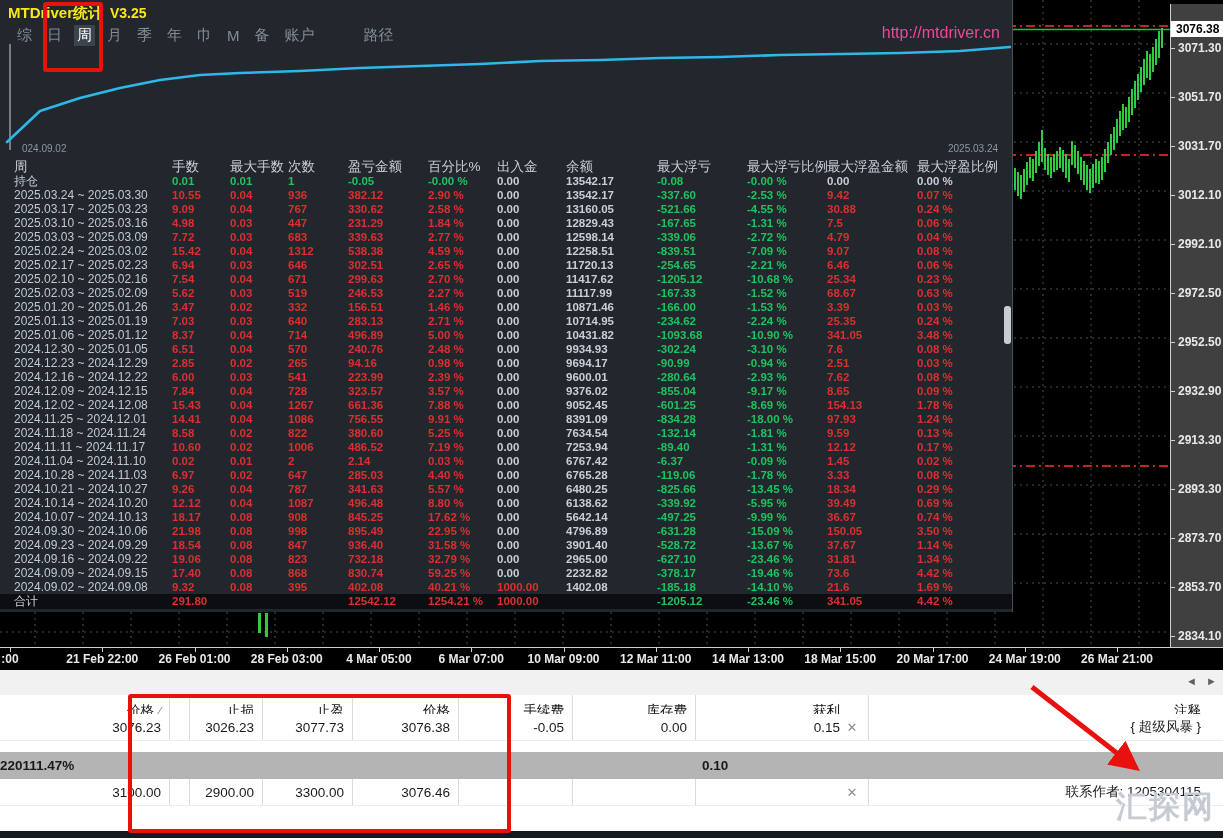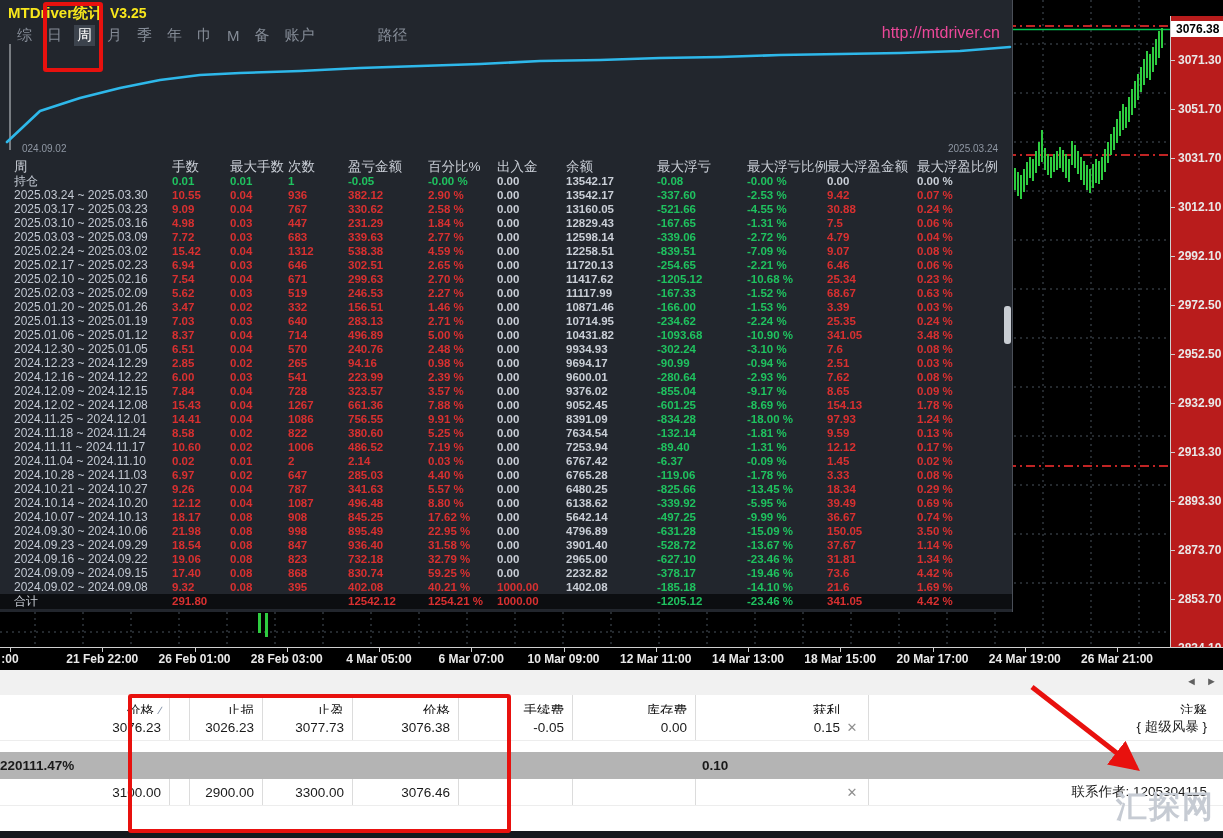--- a/index.html
+++ b/index.html
@@ -1,37 +1,37 @@
 <!DOCTYPE html>
 <html><head>
 <meta charset="utf-8">
 <style>
   html,body{margin:0;padding:0;background:#000;}
   #screen{position:relative;width:1223px;height:838px;overflow:hidden;
     font-family:"Liberation Sans","DejaVu Sans",sans-serif;background:#000;}
   
   #chart-layer{position:absolute;left:0;top:0;width:1223px;height:670px;background:#000;}
   #chart-svg{position:absolute;left:0;top:0;}
-  #price-scale{position:absolute;left:1170px;top:16px;width:53px;height:647px;background:#b91c1c;border-left:1px solid #cfcfcf;}
+  #price-scale{position:absolute;left:1170px;top:4px;width:53px;height:647px;background:#404040;border-left:1px solid #cfcfcf;}
   .price-lbl{position:absolute;left:7px;color:#e9e9e9;font-size:12px;font-weight:700;transform:translateY(-50%);letter-spacing:0;}
   .price-tick{position:absolute;left:0;width:4px;height:1px;background:#cfcfcf;}
   #price-tag{position:absolute;left:1px;width:51px;background:#fff;color:#000;font-size:12px;font-weight:700;
     text-align:left;padding:1px 0 1px 5px;transform:translateY(-50%);}
   #time-axis{position:absolute;left:0;top:647px;width:1223px;height:23px;background:#000;border-top:1px solid #cfcfcf;}
   .time-lbl{position:absolute;top:4px;transform:translateX(-50%);color:#e9e9e9;font-size:12px;font-weight:700;white-space:nowrap;}
   .time-tick{position:absolute;top:0;width:1px;height:4px;background:#cfcfcf;}
   
   #stats-panel{position:absolute;left:0;top:0;width:1012px;height:612px;background:#22262d;border-right:1px solid #4a4f58;}
   #panel-title{position:absolute;left:8px;top:4px;font-size:15px;font-weight:700;color:#f8e71c;}
   #panel-version{position:absolute;left:110px;top:5px;font-size:14px;font-weight:700;color:#f8e71c;}
   #panel-url{position:absolute;right:12px;top:24px;font-size:16px;color:#ec4899;}
   #menu-row{position:absolute;left:14px;top:25px;display:flex;align-items:center;font-size:15px;color:#858c97;}
   .menu-item{margin-right:9px;padding:1px 3px;cursor:default;}
   .menu-item.sel{background:#3c434d;color:#fff;}
-  .menu-item.path{margin-left:48px;}
+  .menu-item.path{margin-left:34px;}
   #equity-svg{position:absolute;left:0;top:0;pointer-events:none;}
   .eq-lbl{position:absolute;font-size:10px;color:#8f97a3;}
   #handle{position:absolute;left:1004px;top:306px;width:7px;height:38px;background:#c9cdd3;border-radius:3px;}
   
   #stats-table{position:absolute;left:0;top:160px;width:1012px;}
   .srow{display:grid;grid-template-columns:158px 58px 58px 60px 80px 69px 69px 91px 90px 80px 90px 95px;
     padding-left:14px;height:14px;line-height:14px;}
   .srow span{white-space:nowrap;overflow:visible;font-size:11.5px;font-weight:600;}
   .srow span:first-child{font-size:12px;font-weight:400;}
   .srow.hdr span{font-size:13.5px;font-weight:400;color:#c9ced6;}
@@ -39,21 +39,21 @@
   .c-w{color:#c9ced6;} .c-r{color:#d93030;} .c-g{color:#1fc25f;} .c-d{color:#c2c8d2;font-weight:400;}
   
   #terminal{position:absolute;left:0;top:670px;width:1223px;height:168px;background:#fff;}
   #term-strip{position:absolute;left:0;top:0;width:1223px;height:25px;background:#f1f1f1;border-bottom:1px solid #d4d4d4;}
   .scroll-arrow{position:absolute;top:5px;font-size:11px;color:#606060;}
   .trow{position:absolute;left:0;width:1223px;display:grid;
     grid-template-columns:170px 20px 73px 90px 106px 114px 123px 173px 354px;
     font-size:13.5px;color:#1a1a1a;align-items:center;}
   .trow > div{height:100%;display:flex;align-items:center;justify-content:flex-end;padding-right:8px;box-sizing:border-box;
     border-right:1px solid #dcdcdc;white-space:nowrap;}
-  .trow > div:last-child{border-right:none;padding-right:16px;}
+  .trow > div:last-child{border-right:none;padding-right:22px;}
   #term-header{top:25px;height:31px;background:#fff;border-bottom:1px solid #e2e2e2;}
   #term-header > div{color:#111;}
   .trow.data{height:26px;border-bottom:1px solid #ededed;background:#fff;}
   .trow.gray{height:27px;background:#b4b4b4;border-bottom:1px solid #a8a8a8;font-weight:700;}
   .trow.gray > div{border-right:none;}
   .gray-left{justify-content:flex-start !important;padding-left:0 !important;}
   .profit-cell{gap:4px;}
   .close-x{color:#8f8f8f;font-size:13px;font-weight:700;width:16px;text-align:center;}
   .sort-slash{color:#7a8aa0;margin-left:5px;font-size:12px;}
   #watermark{position:absolute;right:8px;top:116px;font-size:31px;font-weight:700;color:#c6cbd3;letter-spacing:2px;}

